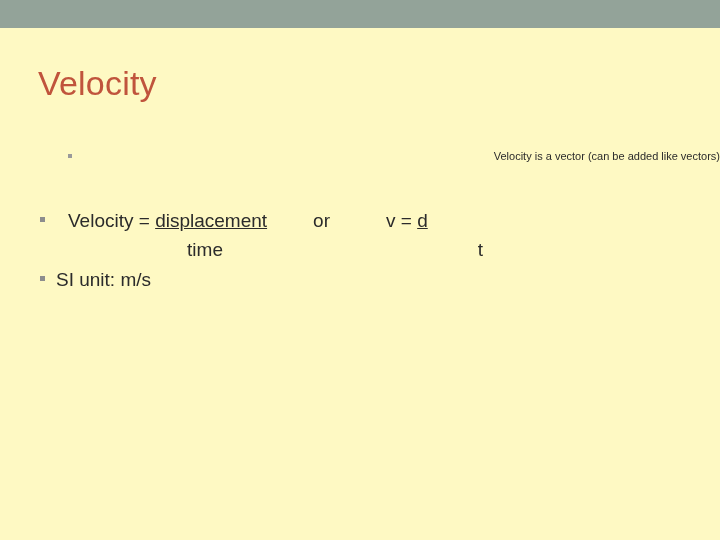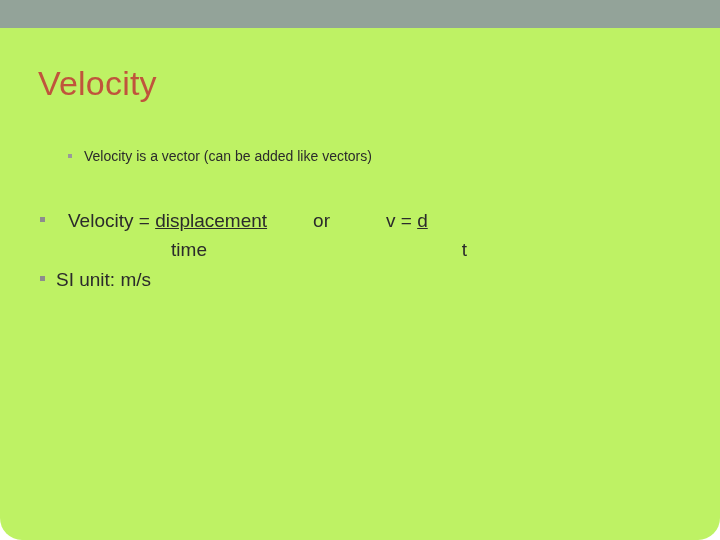--- a/index.html
+++ b/index.html
@@ -11,22 +11,21 @@
     width: 720px;
     height: 540px;
     overflow: hidden;
     font-family: "Liberation Sans", sans-serif;
     -webkit-font-smoothing: antialiased;
   }
   .slide {
     position: relative;
     width: 720px;
     height: 540px;
-    background: #bef264;
-    border-radius: 22px;
+    background: #fef9c3;
   }
   .top-bar {
     position: absolute;
     left: 0;
     top: 0;
     width: 720px;
     height: 28px;
     background: #93a399;
   }
   .slide-title {
@@ -59,23 +58,24 @@
     left: 40px;
     top: 11px;
     width: 5px;
     height: 5px;
     background: #8d8d8d;
   }
   
   .b2 {
     position: relative;
     padding-left: 84px;
-    font-size: 14px;
+    font-size: 11px;
     line-height: 24px;
     color: #2b2b2b;
+    text-align: right;
   }
   .b2 .mark {
     position: absolute;
     left: 68px;
     top: 10px;
     width: 4px;
     height: 4px;
     background: #9a9a9a;
   }
   .u { text-decoration: underline; }
@@ -95,21 +95,21 @@
   .eq-row .mark {
     position: absolute;
     left: 40px;
     top: 11px;
     width: 5px;
     height: 5px;
     background: #8d8d8d;
   }
   .eq-denoms {
     position: relative;
-    padding-left: 56px;
+    padding-left: 72px;
     font-size: 19px;
     line-height: 30px;
     color: #2b2b2b;
     white-space: nowrap;
   }
   .sp-or { display: inline-block; width: 46px; }
   .sp-eq { display: inline-block; width: 56px; }
   .den-time { display: inline-block; width: 151px; text-align: right; }
   .den-t { display: inline-block; width: 260px; text-align: right; }
 </style>

